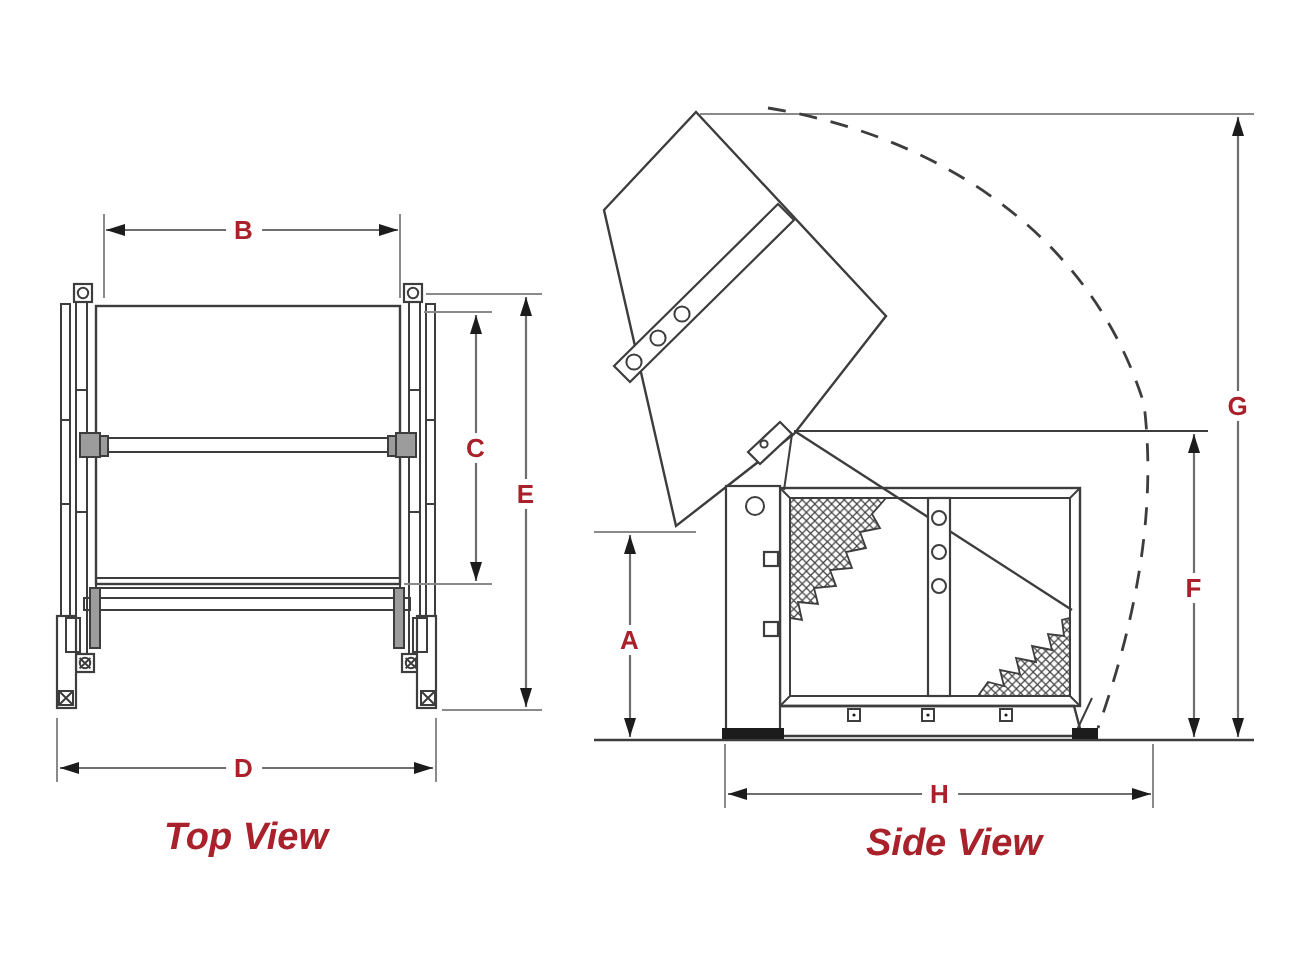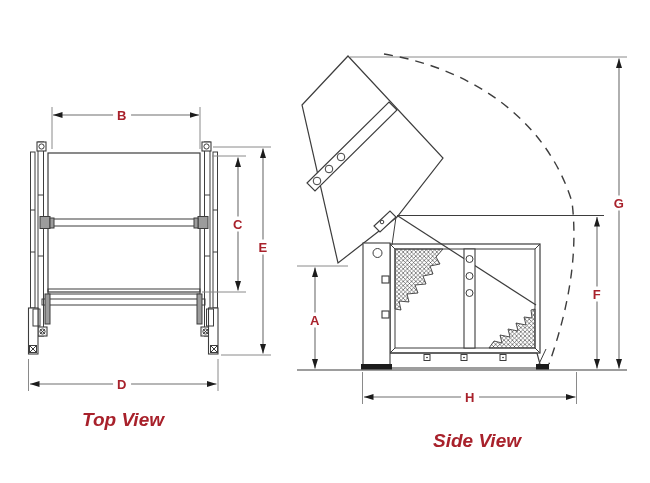--- a/index.html
+++ b/index.html
@@ -225,15 +225,15 @@
   <span class="dimlabel" style="left:122px;top:115px">B</span>
   <span class="dimlabel" style="left:238px;top:224px">C</span>
   <span class="dimlabel" style="left:122px;top:384px">D</span>
   <span class="dimlabel" style="left:263px;top:247px">E</span>
   <span class="dimlabel" style="left:315px;top:320px">A</span>
   <span class="dimlabel" style="left:597px;top:294px">F</span>
   <span class="dimlabel" style="left:619px;top:203px">G</span>
   <span class="dimlabel" style="left:470px;top:397px">H</span>
 
   <div class="vtitle" style="left:123px;top:419px">Top View</div>
-  <div class="vtitle" style="left:477px;top:440px">Side View</div>
+  <div class="vtitle" style="left:477px;top:422px">Side View</div>
 
 </div>
 
 </body></html>

